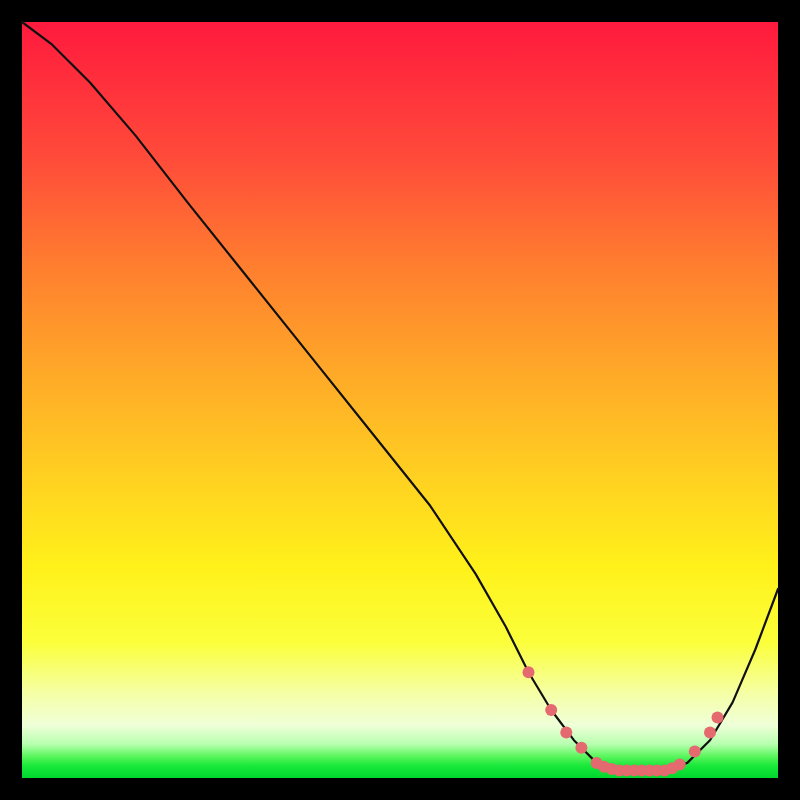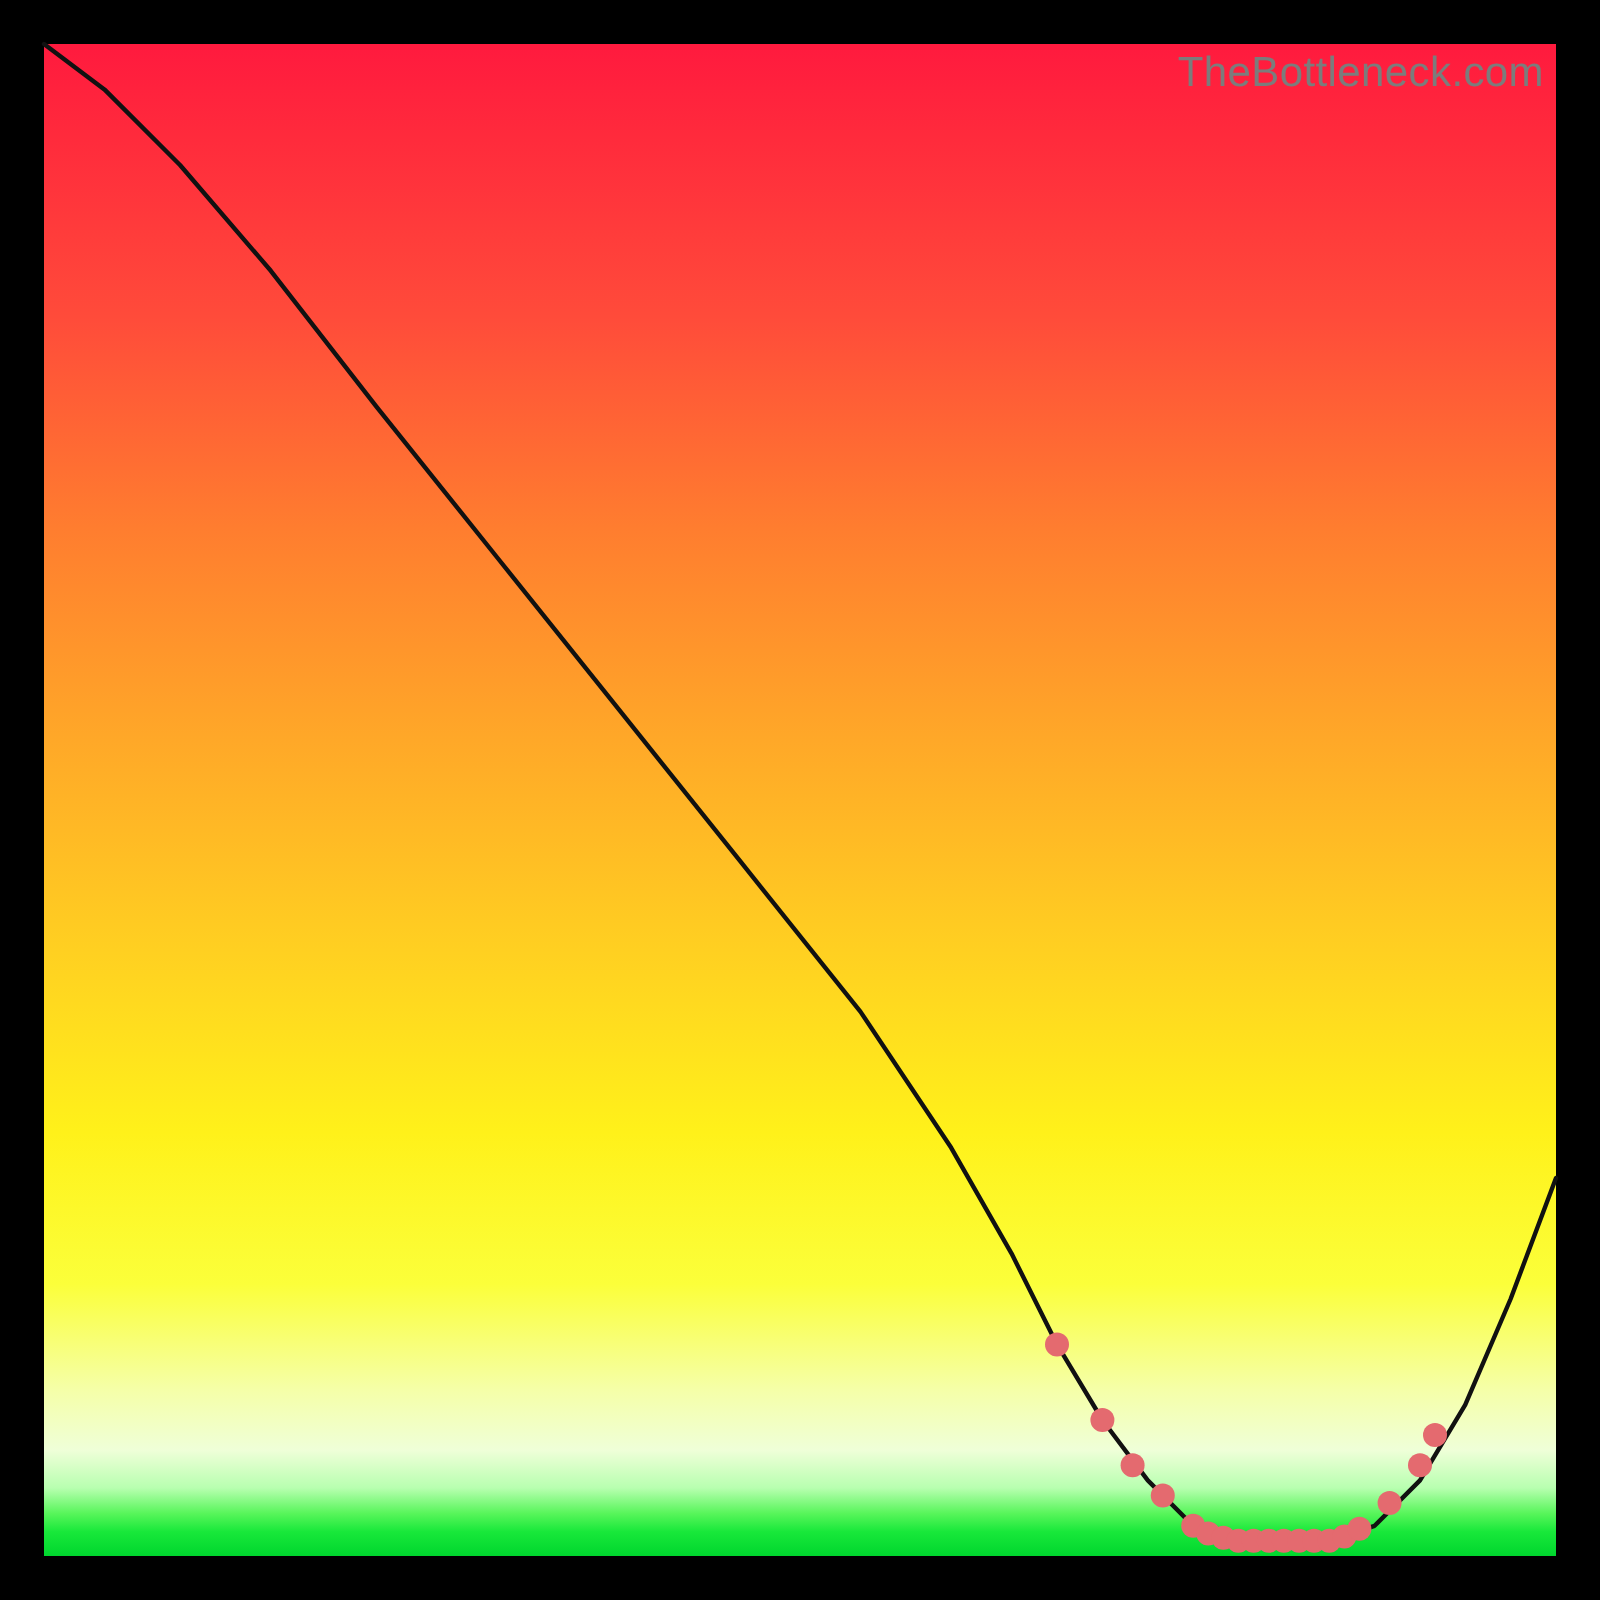--- a/index.html
+++ b/index.html
@@ -70,21 +70,20 @@
   .marker {
     fill: #e46a6f;
     stroke: none;
   }
 </style>
 </head>
 <body>
 
 <div class="stage">
   <div class="plot-area">
-    <div class="watermark">TheBottleneck.com</div>
     <svg class="curve" viewBox="0 0 756 756" preserveAspectRatio="none">
       <path id="curve-path" class="curve-path" d="M0.0 0.0 L30.2 22.7 L68.0 60.5 L113.4 113.4 L166.3 181.4 L226.8 257.0 L287.3 332.6 L347.8 408.2 L408.2 483.8 L453.6 551.9 L483.8 604.8 L506.5 650.2 L529.2 688.0 L551.9 718.2 L574.6 740.9 L597.2 748.4 L619.9 748.4 L642.6 748.4 L665.3 740.9 L688.0 718.2 L710.6 680.4 L733.3 627.5 L756.0 567.0"></path>
       <g id="markers">
           <circle cx="506.5" cy="650.2" r="6" class="marker"></circle>
           <circle cx="529.2" cy="688.0" r="6" class="marker"></circle>
           <circle cx="544.3" cy="710.6" r="6" class="marker"></circle>
           <circle cx="559.4" cy="725.8" r="6" class="marker"></circle>
           <circle cx="574.6" cy="740.9" r="6" class="marker"></circle>
           <circle cx="582.1" cy="744.7" r="6" class="marker"></circle>
           <circle cx="589.7" cy="746.9" r="6" class="marker"></circle>

